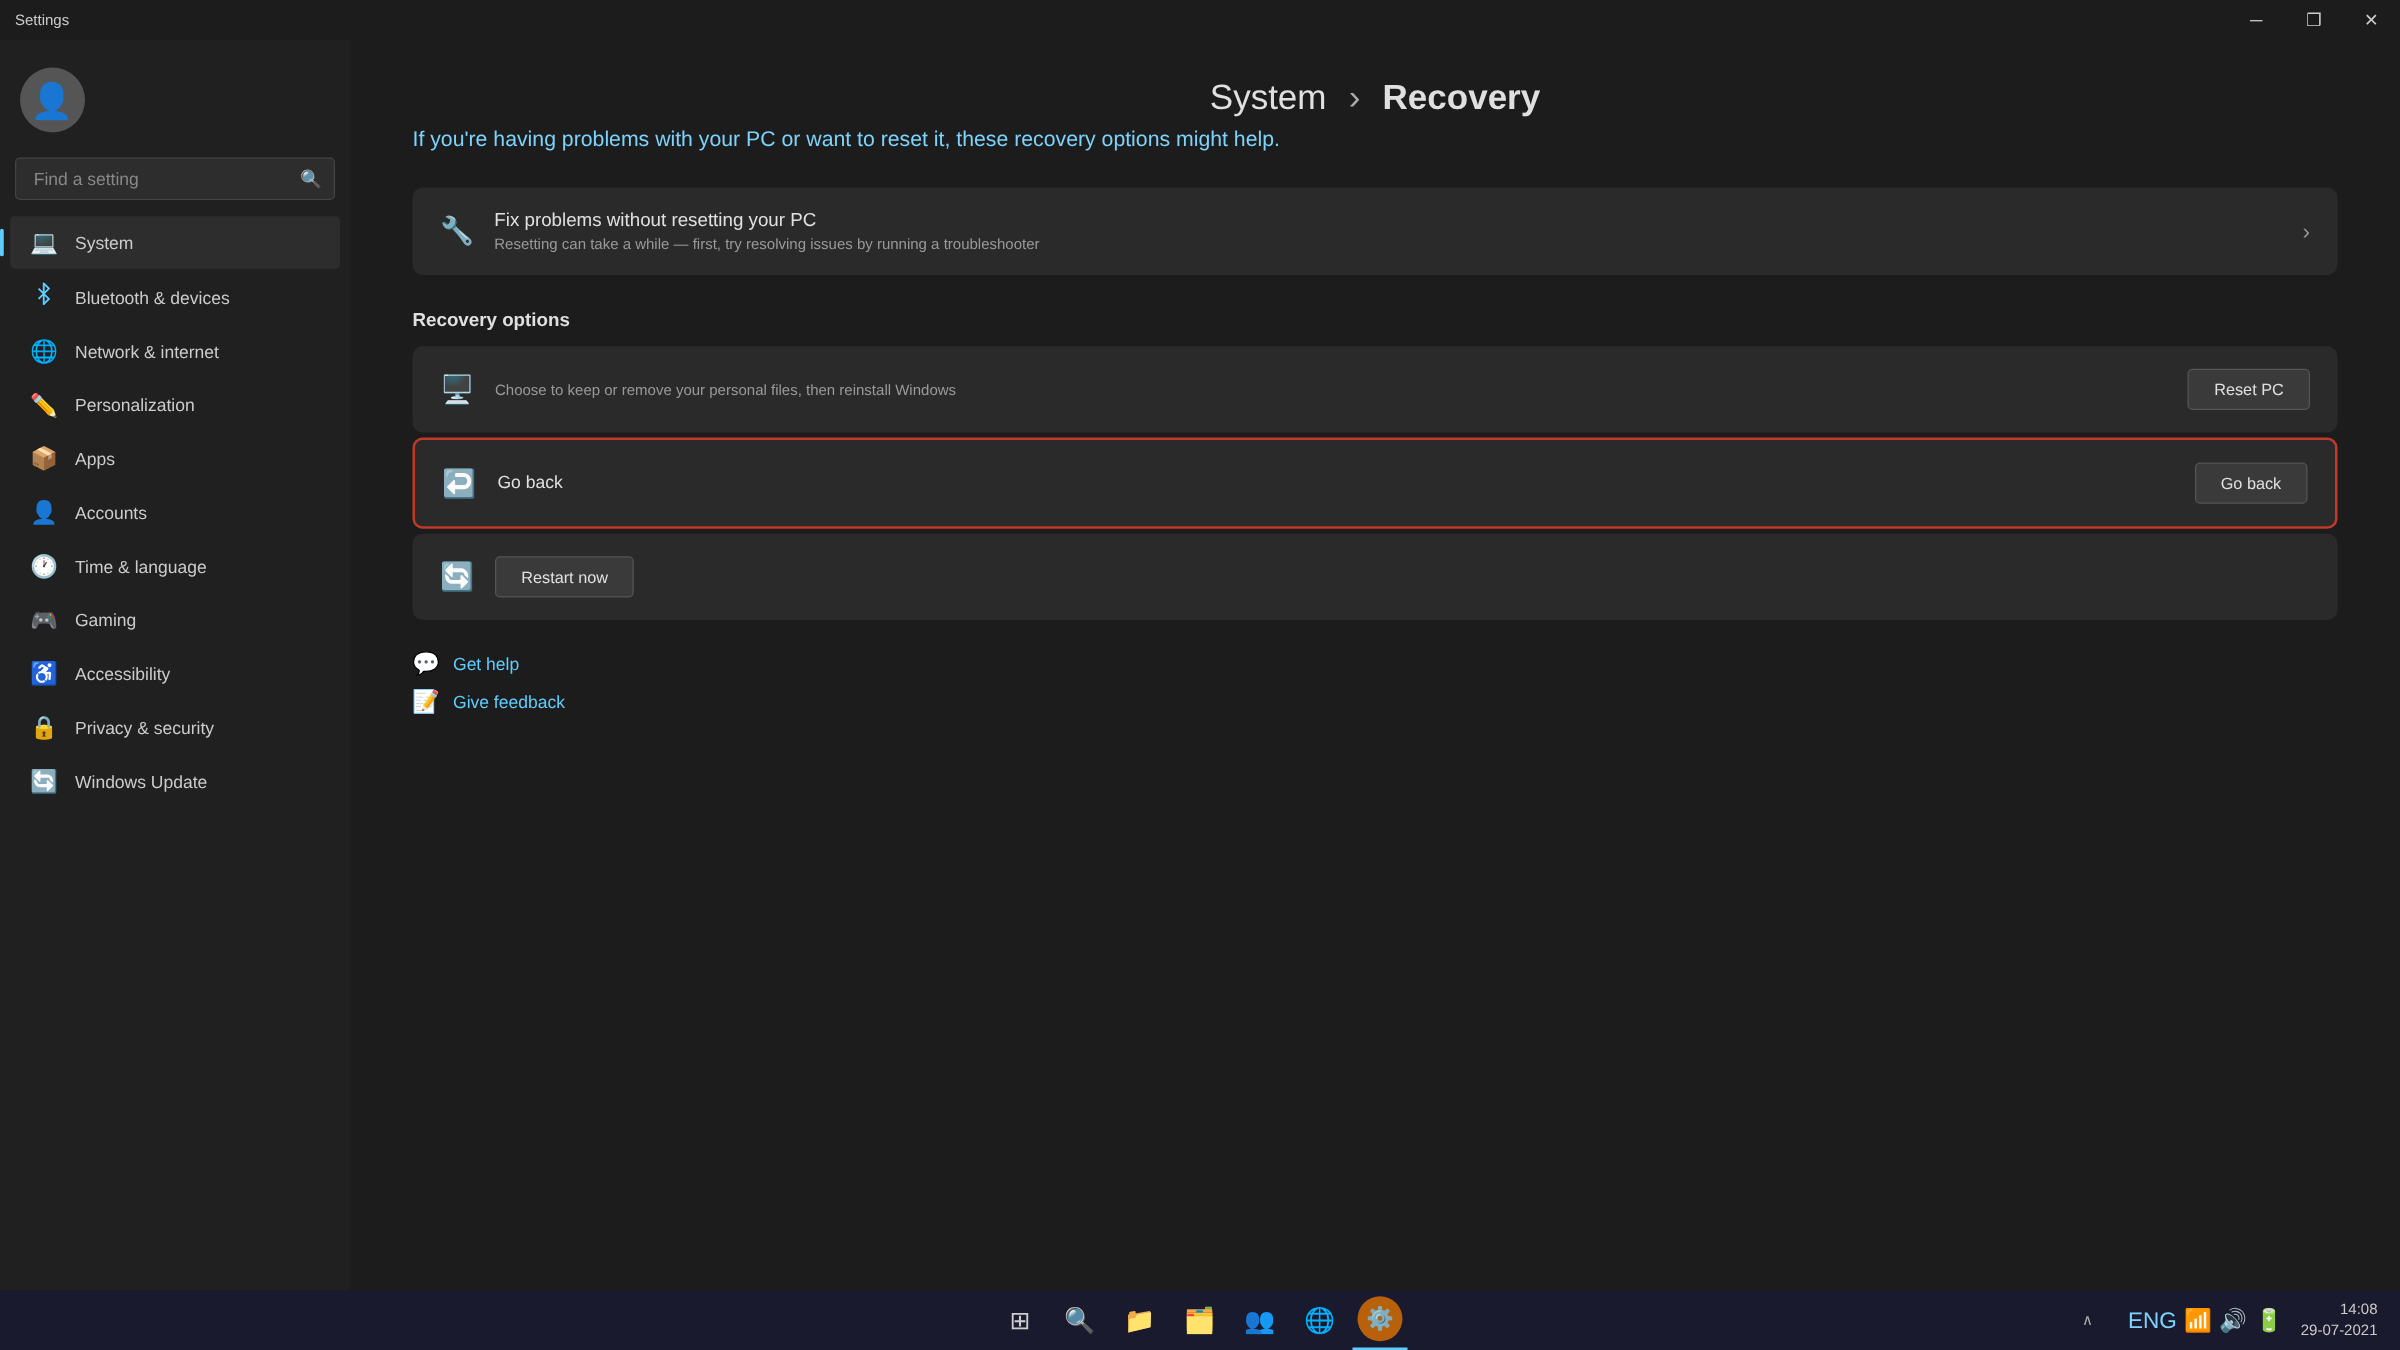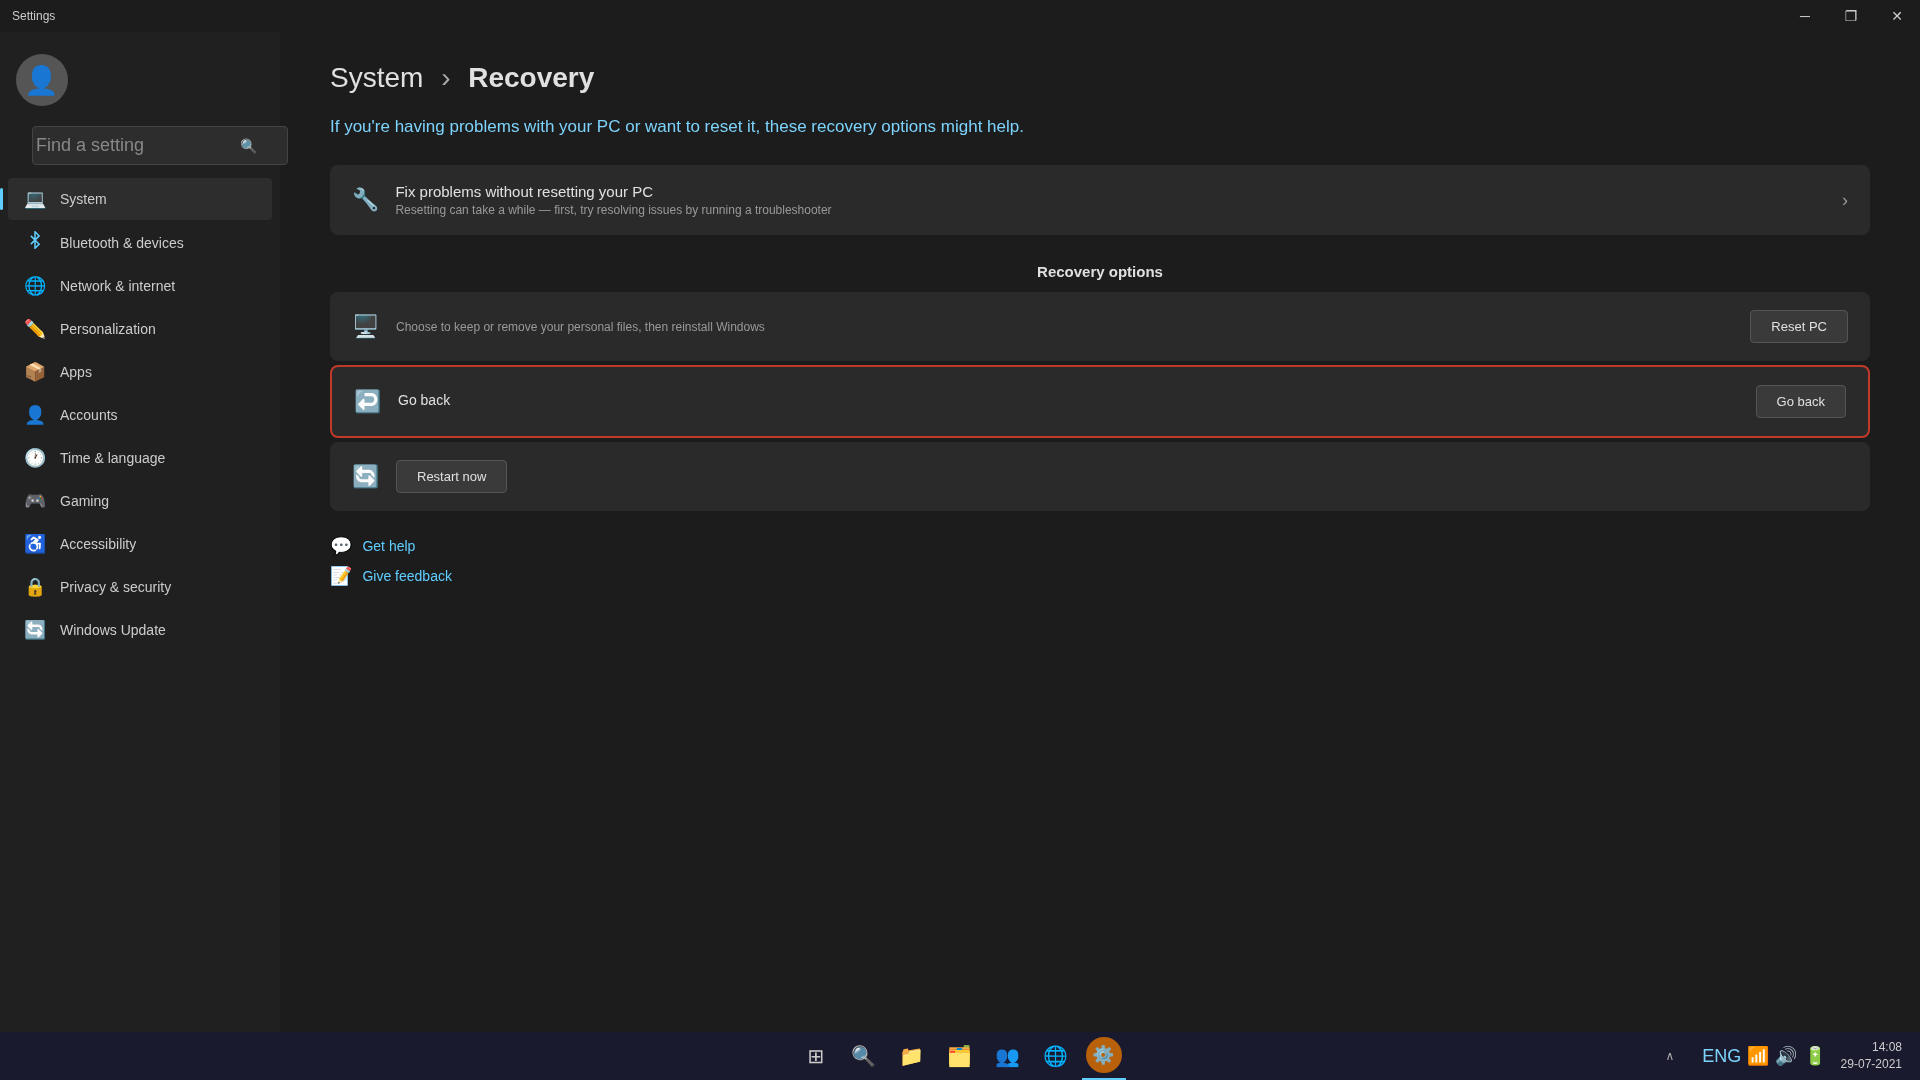--- a/index.html
+++ b/index.html
@@ -81,28 +81,27 @@
       color: #aaa;
       flex-shrink: 0;
     }
 
     .search-box {
       margin: 0 12px 12px 12px;
       position: relative;
     }
     .search-input {
       width: 100%;
-      padding: 8px 36px 8px 3px;
+      padding: 8px 36px 8px 14px;
       background: #2d2d2d;
       border: 1px solid #444;
       border-radius: 4px;
       color: #ccc;
-      font-size: 18px;
+      font-size: 14px;
       outline: none;
-      margin-left: 20px;
     }
     .search-input::placeholder { color: #888; }
     .search-icon-wrap {
       position: absolute;
       right: 10px;
       top: 50%;
       transform: translateY(-50%);
       color: #888;
       font-size: 14px;
     }
@@ -148,21 +147,22 @@
       flex: 1;
       background: #1c1c1c;
       overflow-y: auto;
       padding: 30px 50px;
     }
 
     .page-breadcrumb {
       font-size: 28px;
       font-weight: 300;
       color: #e0e0e0;
-      margin-bottom: 23px;
+      margin-bottom: 8px;
+      text-align: center;
     }
     .page-breadcrumb .parent {
       color: #e0e0e0;
       font-weight: 300;
     }
     .page-breadcrumb .separator {
       margin: 0 10px;
       color: #aaa;
     }
     .page-breadcrumb .current {
@@ -205,21 +205,20 @@
       font-size: 18px;
       color: #999;
     }
 
     
     .section-title {
       font-size: 15px;
       font-weight: 600;
       color: #e0e0e0;
       margin-bottom: 12px;
-      text-align: center;
     }
 
     .option-card {
       background: #2a2a2a;
       border-radius: 8px;
       display: flex;
       align-items: center;
       padding: 18px 22px;
       margin-bottom: 4px;
     }

